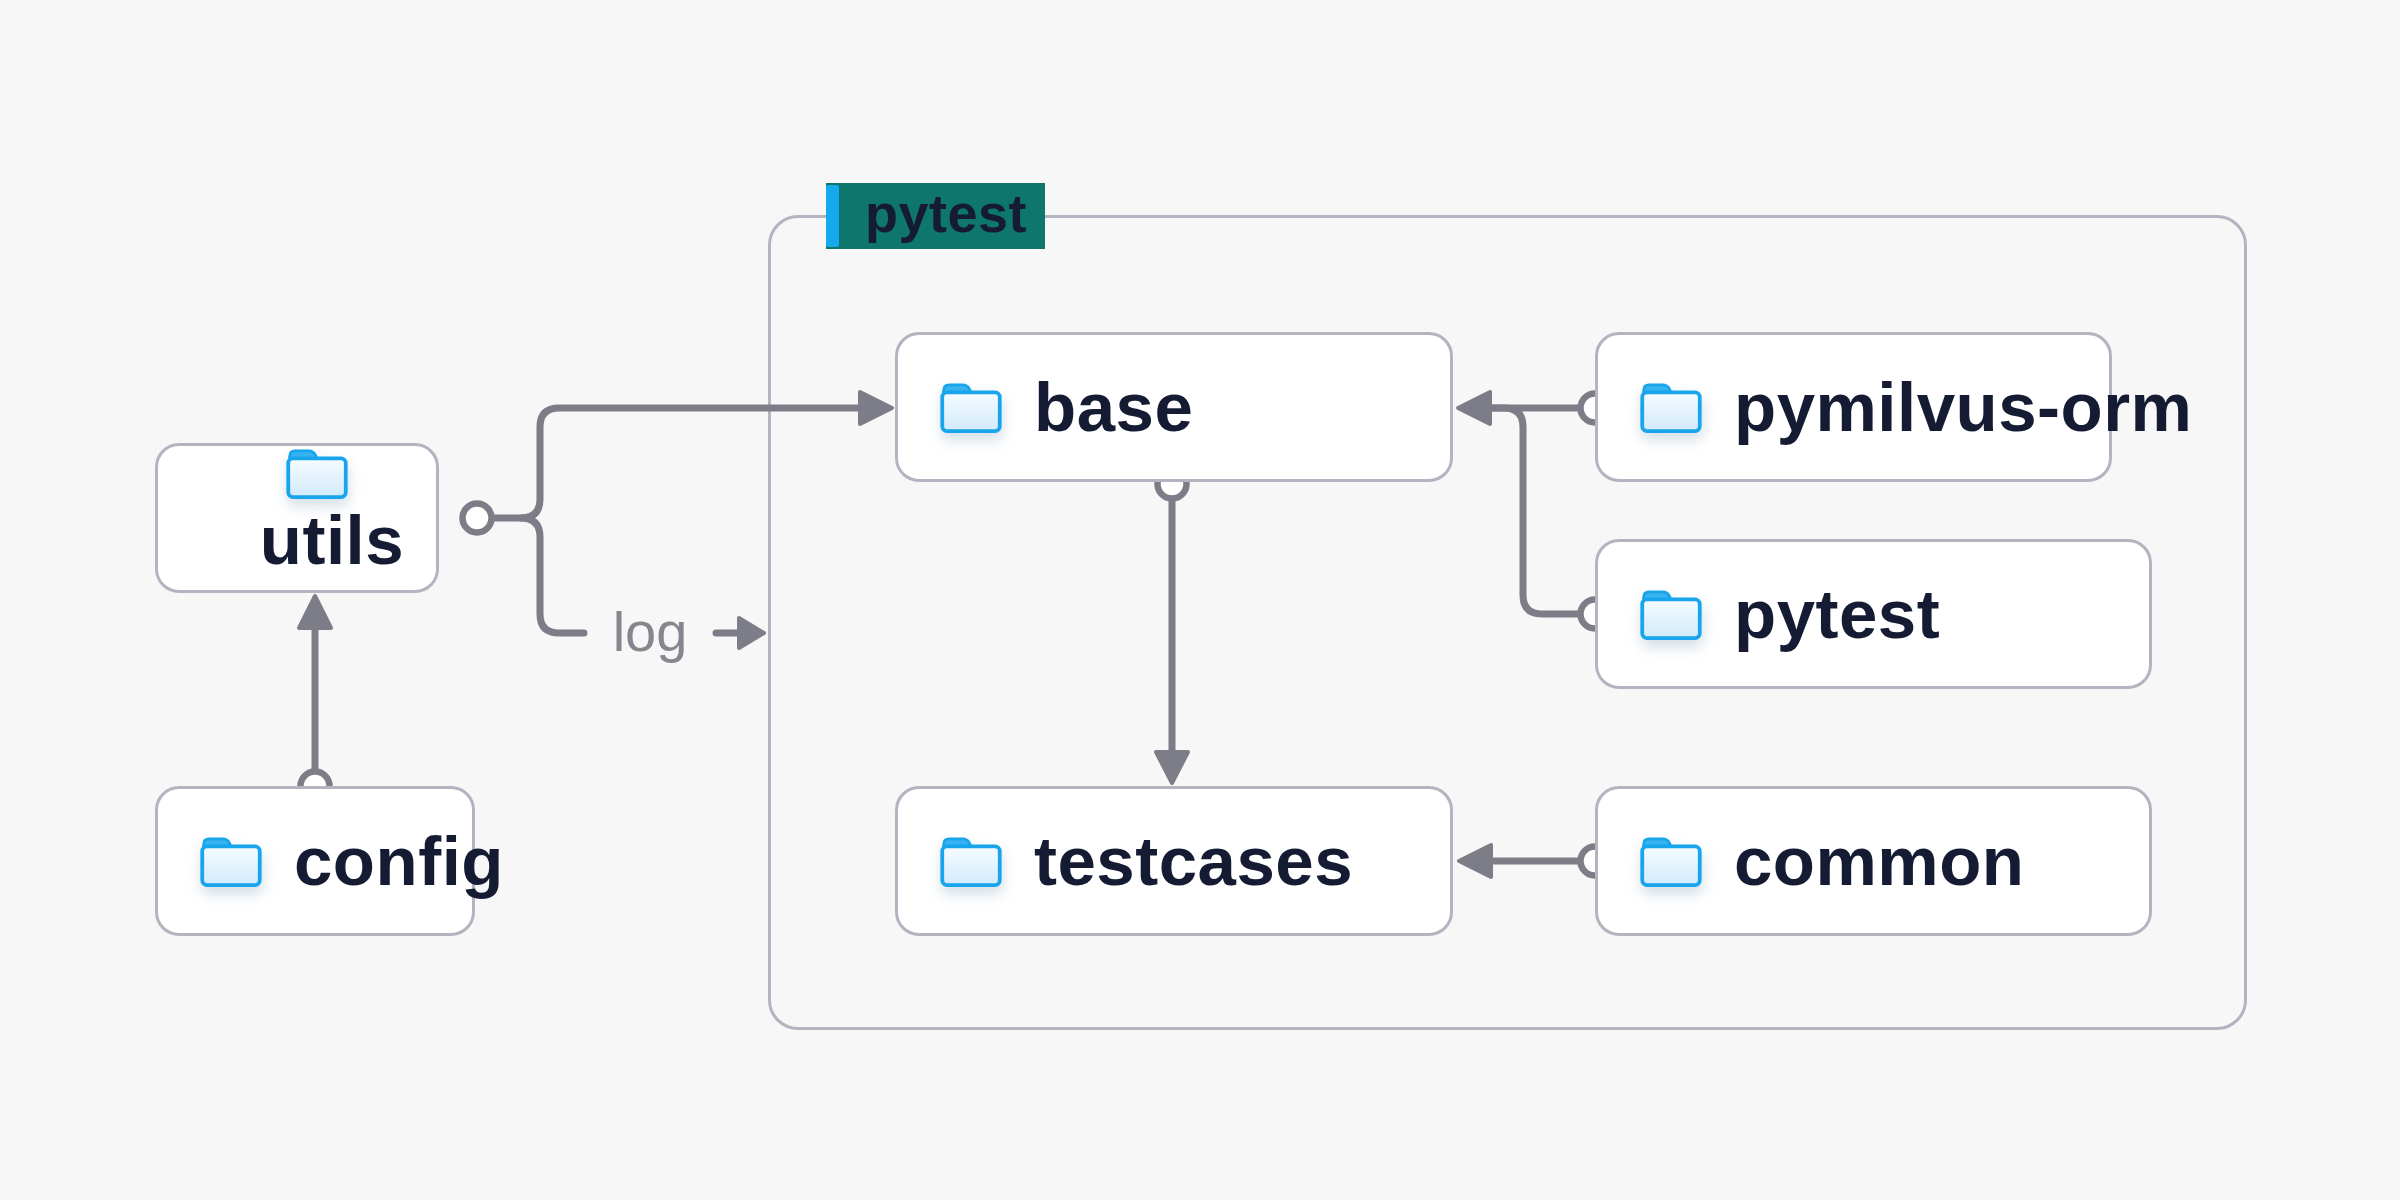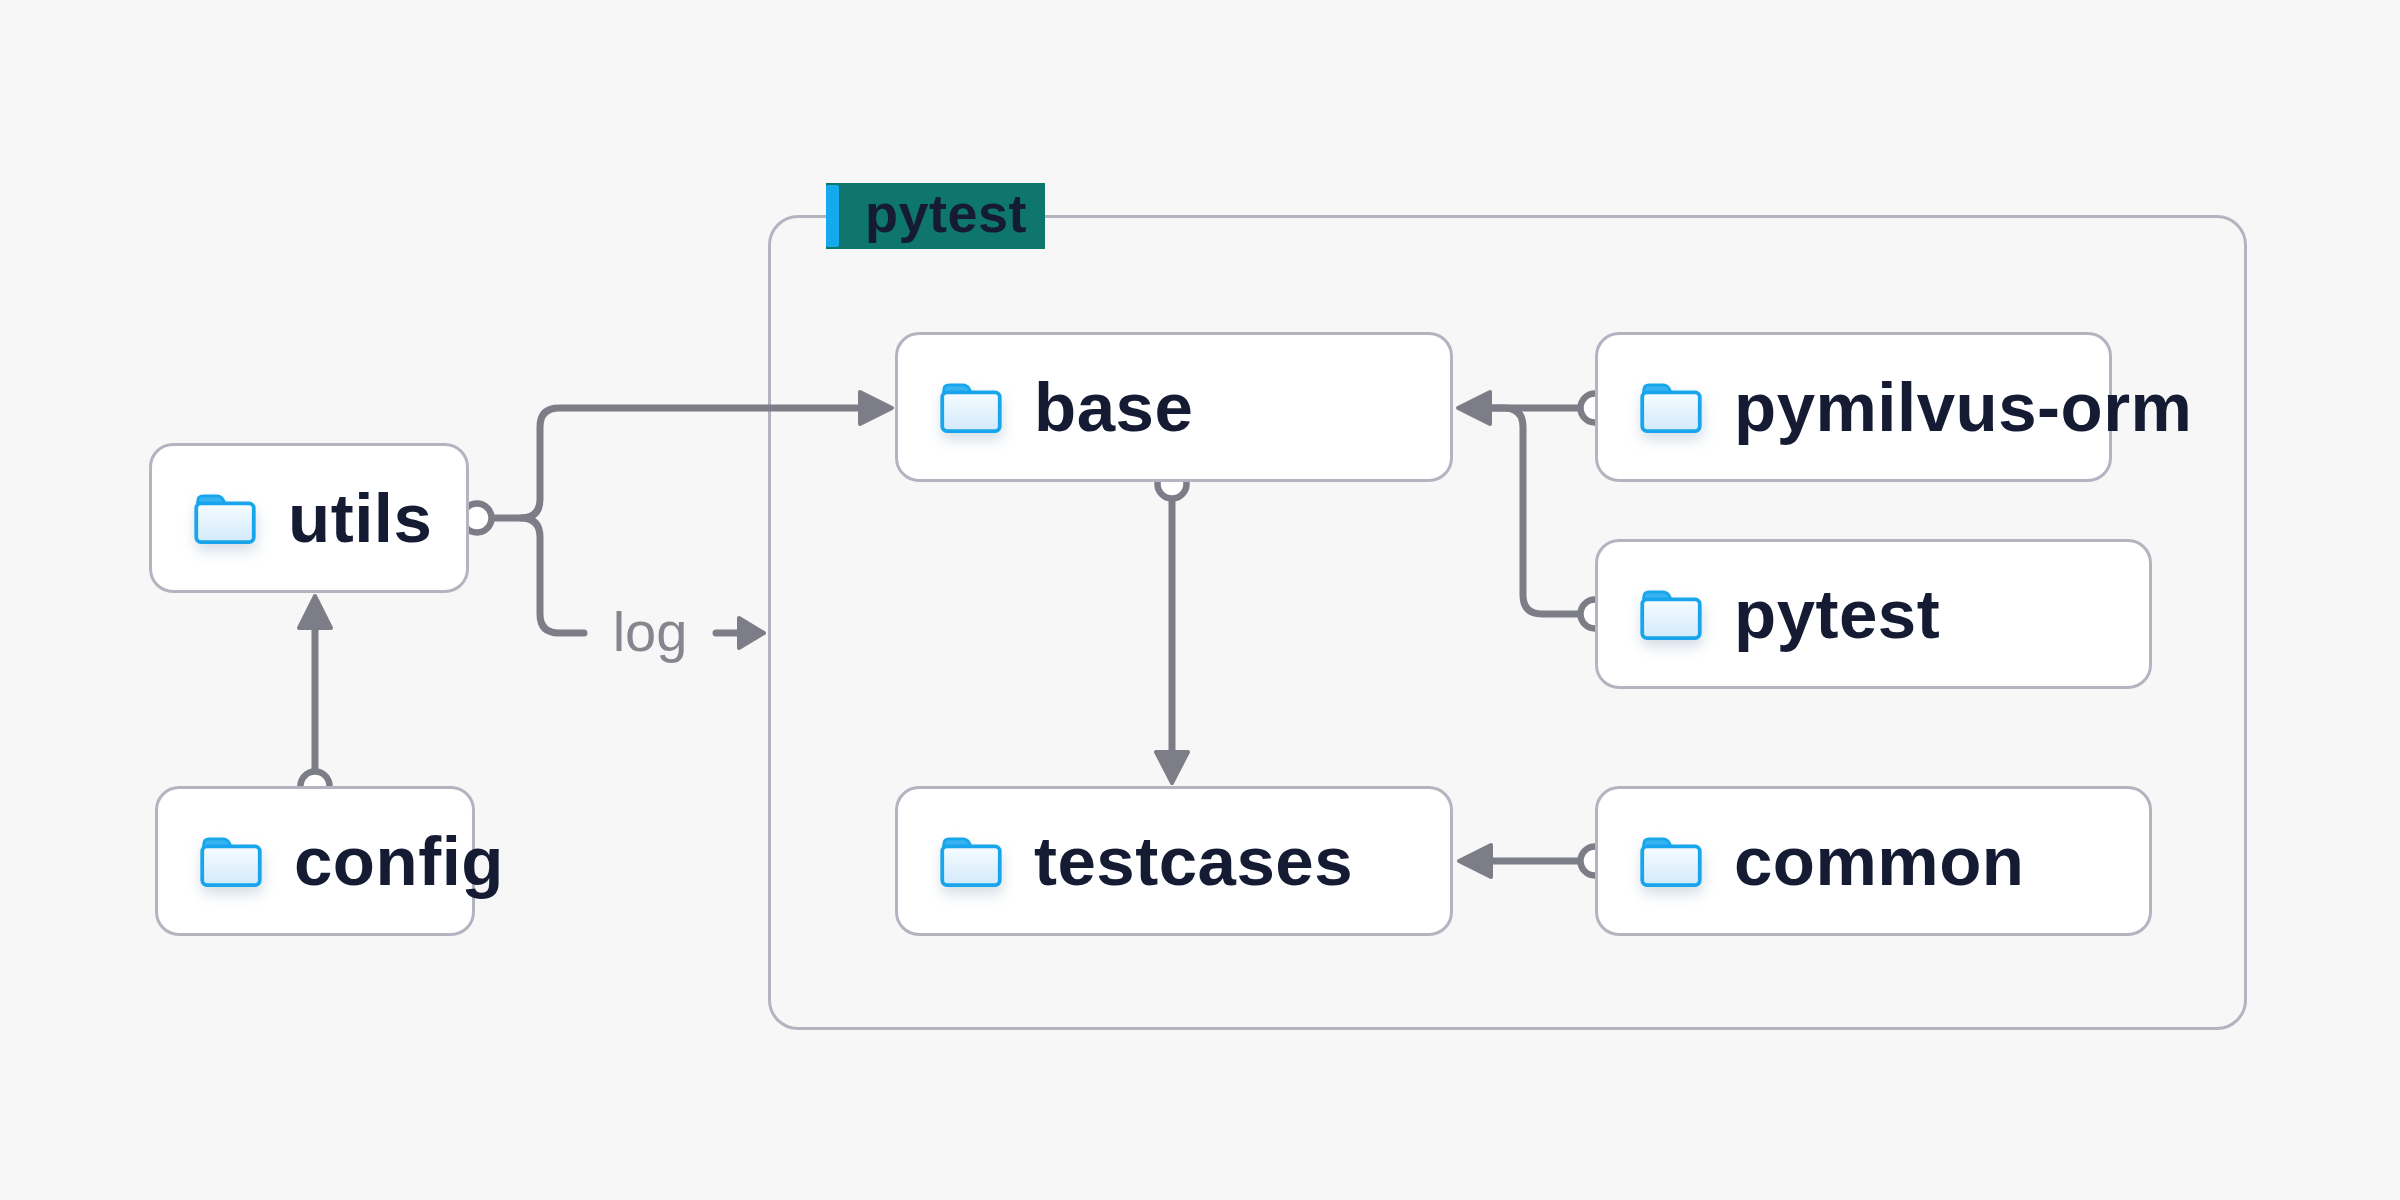--- a/index.html
+++ b/index.html
@@ -52,21 +52,21 @@
     z-index: 3;
   }
   .node .nlabel {
     font-size: 69px; font-weight: 700; color: #141b33;
     margin-left: 30px; letter-spacing: 0.5px;
     white-space: nowrap;
   }
   .folder { width: 66px; height: 55px; flex: 0 0 auto;
     filter: drop-shadow(1px 7px 7px rgba(110,145,175,0.30)); }
 
-  .n-utils      { left: 149px;  top: 443px; width: 320px; }
+  .n-utils      { left: 155px;  top: 443px; width: 284px; flex-direction: column; }
   .n-config     { left: 155px;  top: 786px; width: 320px; }
   .n-base       { left: 895px;  top: 332px; width: 558px; }
   .n-pymilvus   { left: 1595px; top: 332px; width: 517px; }
   .n-check      { left: 1595px; top: 539px; width: 557px; }
   .n-testcases  { left: 895px;  top: 786px; width: 558px; text-align: right; }
   .n-common     { left: 1595px; top: 786px; width: 557px; }
 
   
   .log-label {
     position: absolute;

